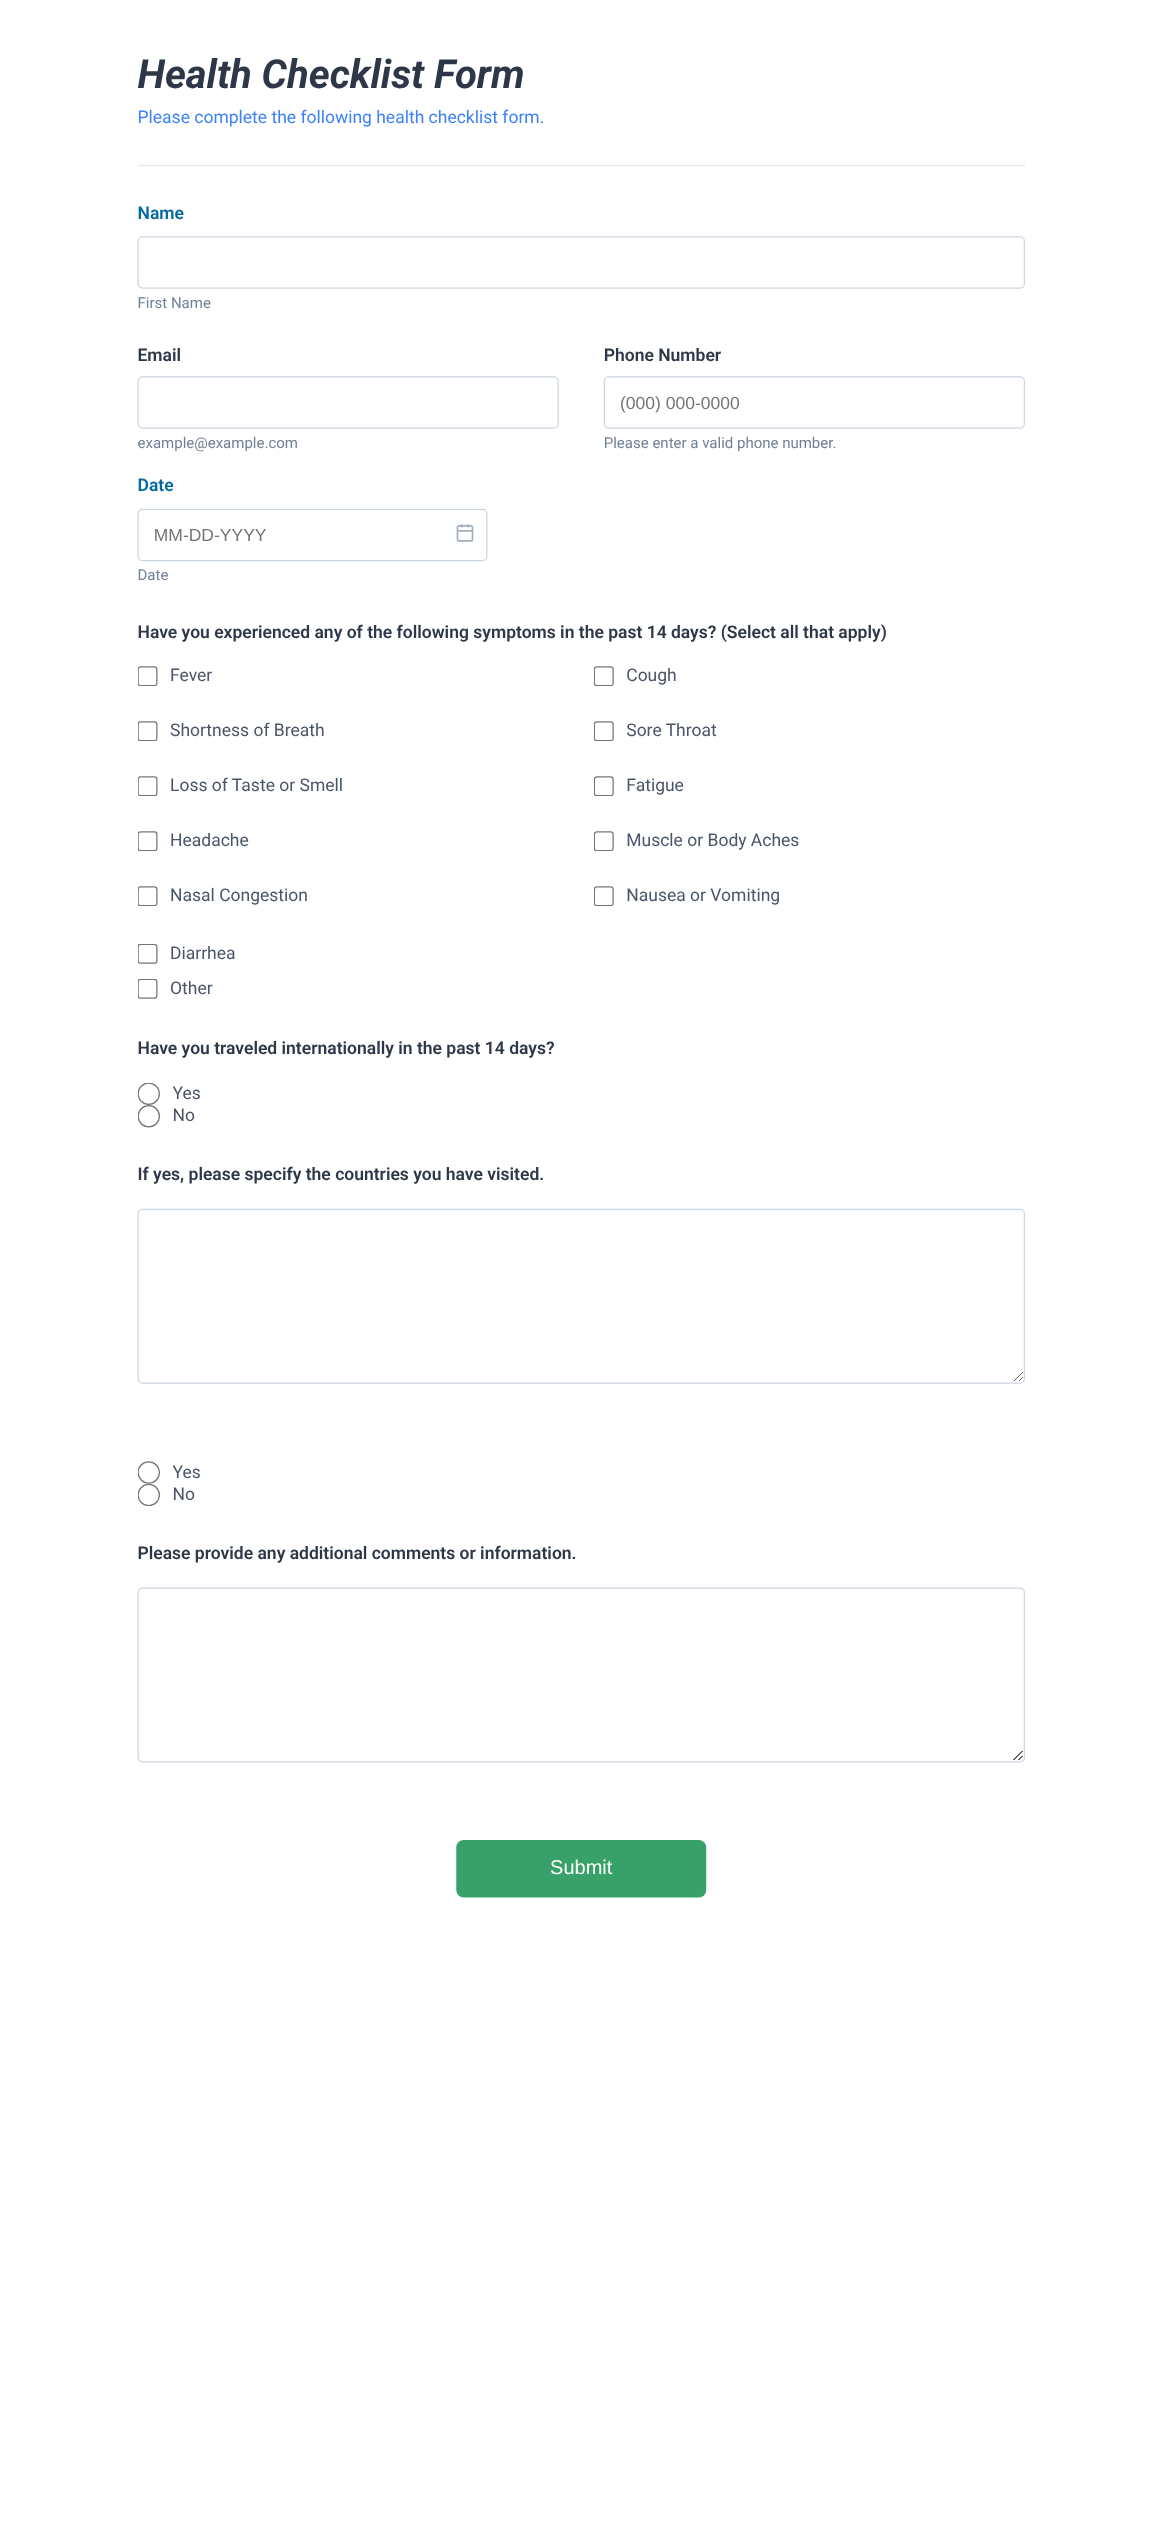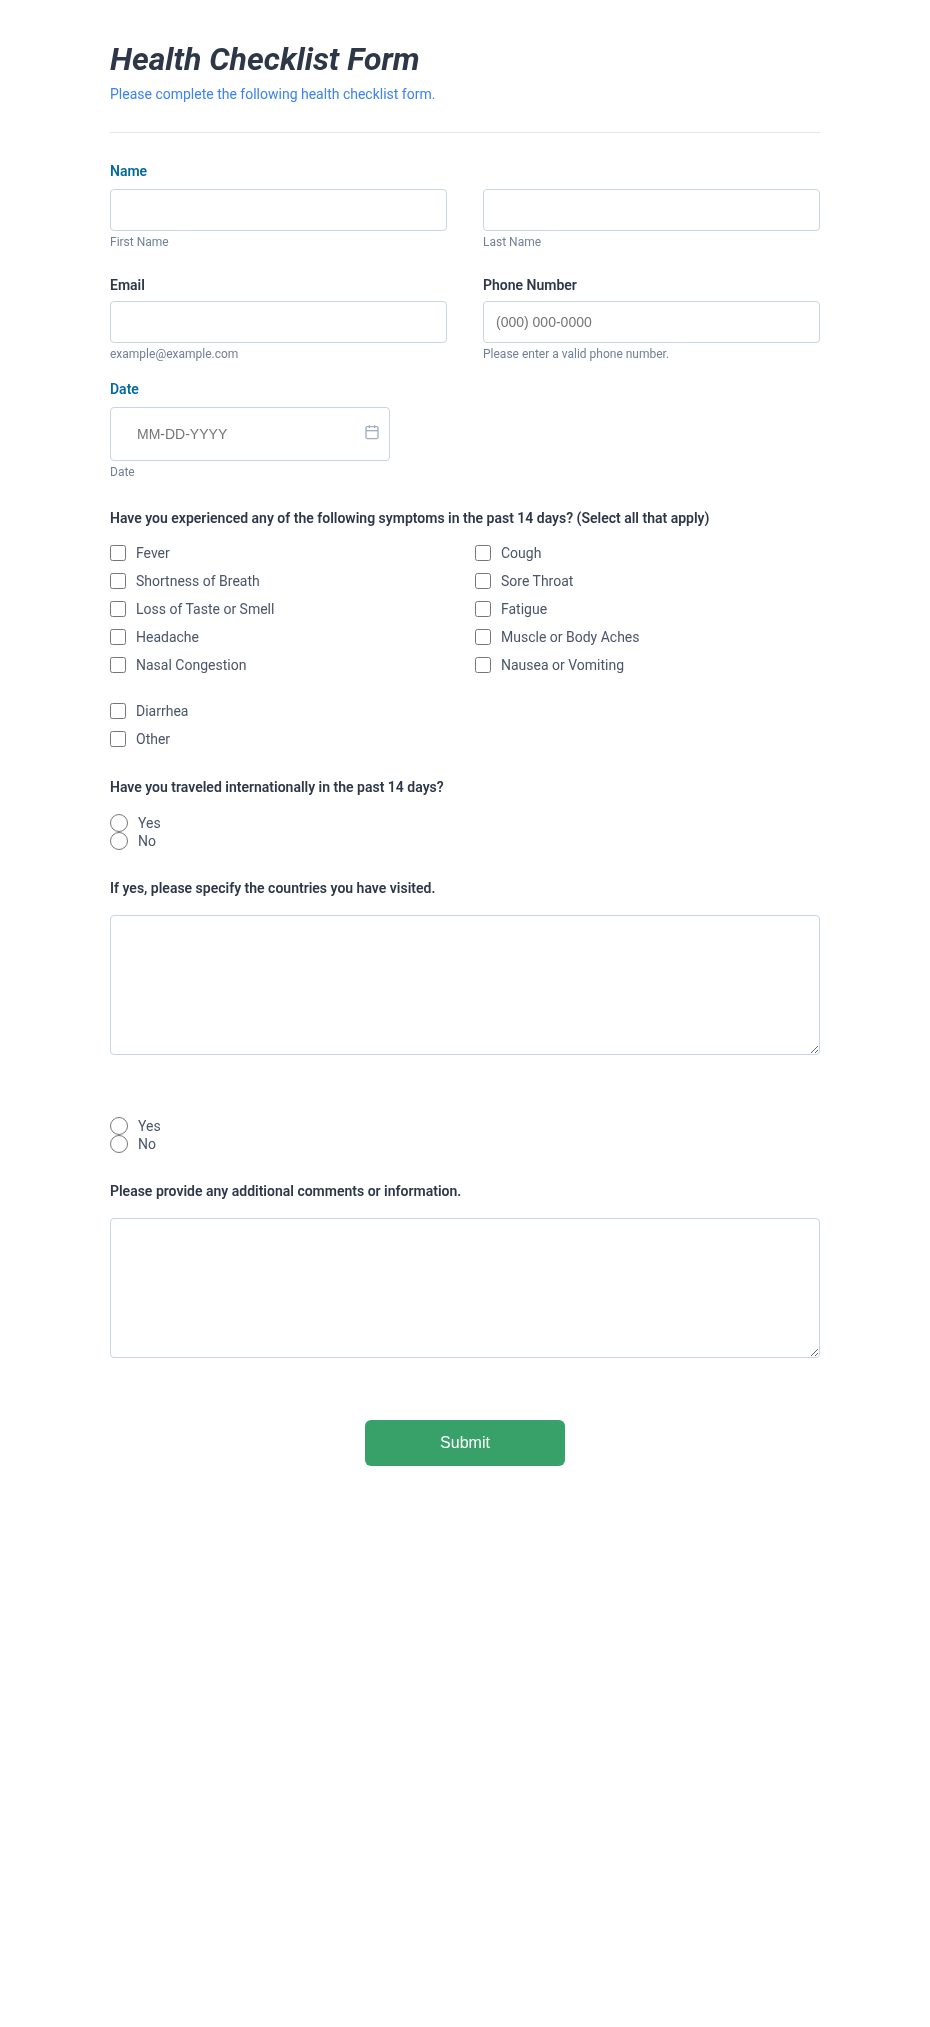--- a/index.html
+++ b/index.html
@@ -84,24 +84,24 @@
 
     .date-wrapper {
       position: relative;
       width: 280px;
     }
 
     .date-wrapper input {
       width: 100%;
       border: 1px solid #cbd5e0;
       border-radius: 4px;
-      padding: 10px 36px 10px 26px;
+      padding: 10px 36px 10px 12px;
       font-size: 14px;
       color: #a0aec0;
-      height: 54px;
+      height: 42px;
       outline: none;
     }
 
     .date-icon {
       position: absolute;
       right: 10px;
       top: 50%;
       transform: translateY(-50%);
       color: #a0aec0;
       pointer-events: none;
@@ -111,21 +111,21 @@
       font-size: 14px;
       font-weight: 600;
       color: #2d3748;
       margin-bottom: 16px;
       line-height: 1.5;
     }
 
     .checkbox-grid {
       display: grid;
       grid-template-columns: 1fr 1fr;
-      gap: 12px 20px;
+      gap: 28px 20px;
       margin-bottom: 30px;
     }
 
     .checkbox-item {
       display: flex;
       align-items: center;
       gap: 10px;
       font-size: 14px;
       color: #4a5568;
       cursor: pointer;
@@ -225,24 +225,20 @@
 <p class="page-subtitle">Please complete the following health checklist form.</p>
 
 <hr class="divider">
 
 <div class="section-block">
   <div class="section-label">Name</div>
   <div class="form-row">
     <div class="form-group">
       <input type="text" style="">
       <span class="field-hint">First Name</span>
-    </div>
-    <div class="form-group">
-      <input type="text" style="">
-      <span class="field-hint">Last Name</span>
     </div>
   </div>
 </div>
 
 <div class="form-row" style="margin-bottom: 20px;">
   <div class="form-group">
     <label>Email</label>
     <input type="email" style="">
     <span class="field-hint">example@example.com</span>
   </div>

